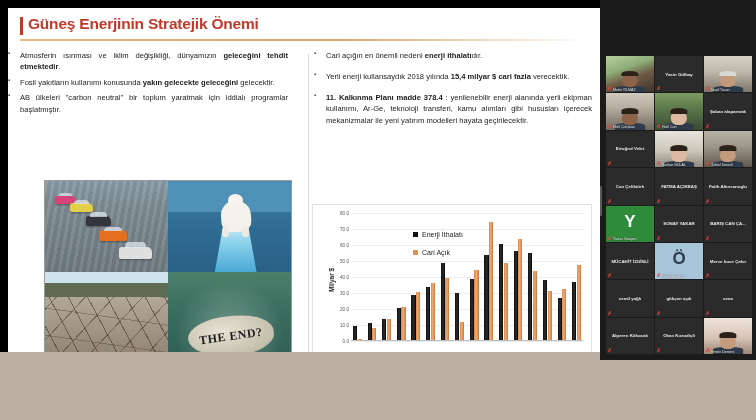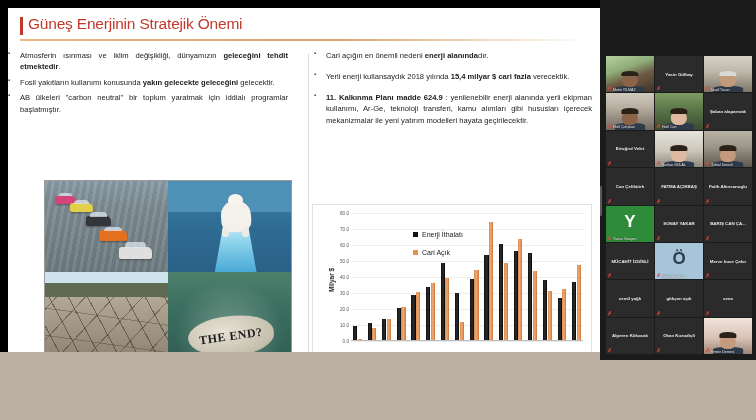--- a/index.html
+++ b/index.html
@@ -25,21 +25,21 @@
   .title-band {
     position: absolute; left: 0; top: 0; width: 100%; height: 36px;
     background: #ffffff;
   }
   .title-accentbar {
     position: absolute; left: 12px; top: 9px; width: 3px; height: 18px;
     background: #c0392b;
   }
   .slide-title {
     position: absolute; left: 20px; top: 7px;
-    font-size: 15.5px; font-weight: normal; color: #c0392b;
+    font-size: 15.5px; font-weight: bold; color: #c0392b;
     letter-spacing: -0.2px; white-space: nowrap;
   }
   .title-rule {
     position: absolute; left: 12px; top: 31px; width: 570px; height: 2px;
     background: linear-gradient(to right, #e8b882, #d9a36a 55%, #ffffff);
   }
   .logo-wrap {
     position: absolute; right: 10px; top: 6px;
     display: flex; align-items: center; gap: 5px;
   }
@@ -334,23 +334,23 @@
         <div class="cell img-end">
           <div class="haze"></div>
           <div class="stone">
             <span>THE END?</span>
           </div>
         </div>
       </div>
 
       <div class="col col-right">
         <ul class="bullets" id="right-bullets">
-            <li>Cari açığın en önemli nedeni <b>enerji alanında</b>dır.</li>
+            <li>Cari açığın en önemli nedeni <b>enerji ithalatı</b>dır.</li>
             <li>Yerli enerji kullansaydık 2018 yılında <b>15,4 milyar $ cari fazla</b> verecektik.</li>
-            <li><b>11. Kalkınma Planı madde 624.9</b> : yenilenebilir enerji alanında yerli ekipman kullanımı, Ar-Ge, teknoloji transferi, kamu alımları gibi hususları içerecek mekanizmalar ile yeni yatırım modelleri hayata geçirilecektir.</li>
+            <li><b>11. Kalkınma Planı madde 378.4</b> : yenilenebilir enerji alanında yerli ekipman kullanımı, Ar-Ge, teknoloji transferi, kamu alımları gibi hususları içerecek mekanizmalar ile yeni yatırım modelleri hayata geçirilecektir.</li>
           </ul>
       </div>
 
       <div class="chart-box">
         <div class="chart-ylabel">Milyar $</div>
         <div class="chart-ticks" id="chart-ticks">
             <div class="t" style="top: 100%;">0.0</div>
             <div class="t" style="top: 87.5%;">10.0</div>
             <div class="t" style="top: 75%;">20.0</div>
             <div class="t" style="top: 62.5%;">30.0</div>

